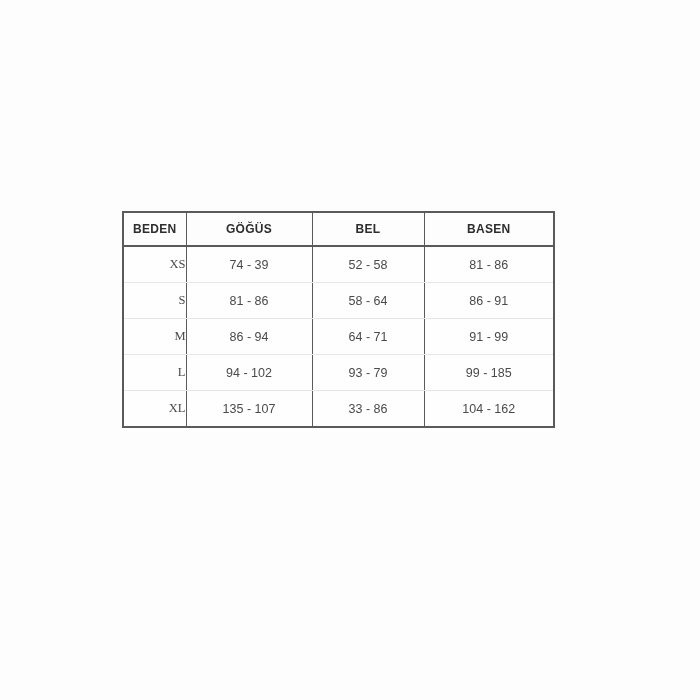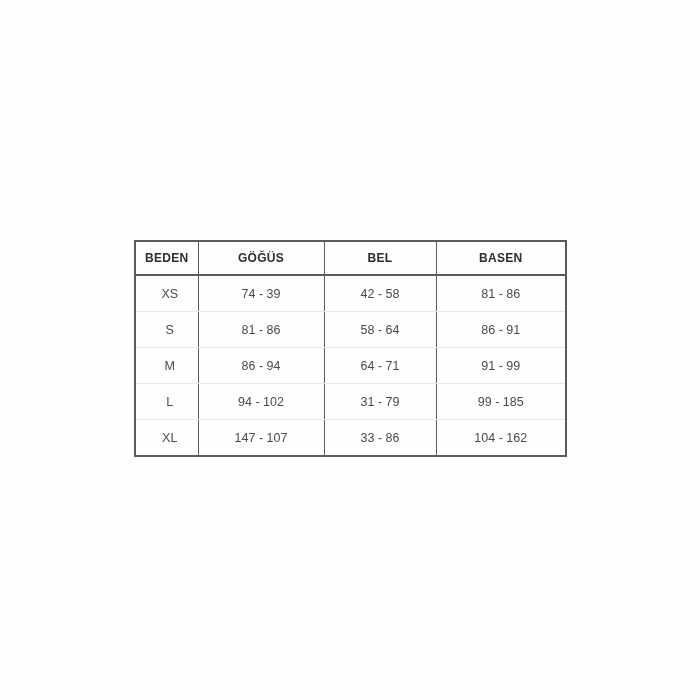--- a/index.html
+++ b/index.html
@@ -10,23 +10,22 @@
   .canvas {
     position: relative;
     width: 700px;
     height: 700px;
     background: #fdfdfd;
     font-family: "Liberation Sans", sans-serif;
     overflow: hidden;
   }
   .size-table-wrap {
     position: absolute;
-    left: 134px;
+    left: 122px;
     top: 211px;
-    margin-top: 29px;
   }
   table.size-table {
     border-collapse: collapse;
     table-layout: fixed;
     width: 431px;
     background: #fefefe;
     border: 2px solid #5a5a5a;
   }
   table.size-table col.c-size  { width: 63px; }
   table.size-table col.c-chest { width: 126px; }
@@ -55,22 +54,23 @@
     text-align: center;
     vertical-align: middle;
     border-right: 1px solid #5a5a5a;
     border-bottom: 1px solid #e7e7e7;
     padding: 0;
   }
   table.size-table td:last-child { border-right: none; }
   table.size-table tr:last-child td { border-bottom: none; }
 
   table.size-table td.size-cell {
-    text-align: center;
+    text-align: right;
     padding-left: 6px;
+    font-family: Liberation Serif, serif;
   }
 </style>
 </head>
 <body>
 
 <div class="canvas">
   <div class="size-table-wrap">
     <table class="size-table">
       <colgroup>
         <col class="c-size">
@@ -83,43 +83,43 @@
           <th>BEDEN</th>
           <th>GÖĞÜS</th>
           <th>BEL</th>
           <th>BASEN</th>
         </tr>
       </thead>
       <tbody>
         <tr>
           <td class="size-cell">XS</td>
           <td>74 - 39</td>
-          <td>42 - 58</td>
+          <td>52 - 58</td>
           <td>81 - 86</td>
         </tr>
         <tr>
           <td class="size-cell">S</td>
           <td>81 - 86</td>
           <td>58 - 64</td>
           <td>86 - 91</td>
         </tr>
         <tr>
           <td class="size-cell">M</td>
           <td>86 - 94</td>
           <td>64 - 71</td>
           <td>91 - 99</td>
         </tr>
         <tr>
           <td class="size-cell">L</td>
           <td>94 - 102</td>
-          <td>31 - 79</td>
+          <td>93 - 79</td>
           <td>99 - 185</td>
         </tr>
         <tr>
           <td class="size-cell">XL</td>
-          <td>147 - 107</td>
+          <td>135 - 107</td>
           <td>33 - 86</td>
           <td>104 - 162</td>
         </tr>
       </tbody>
     </table>
   </div>
 </div>
 
 </body></html>

